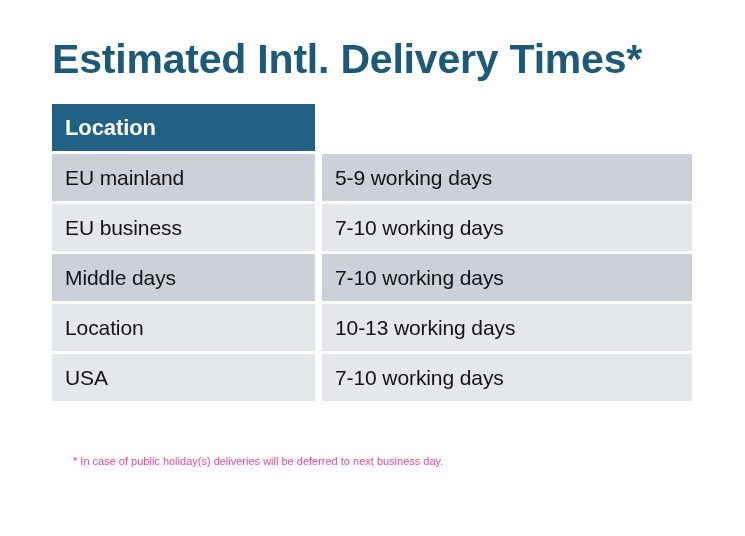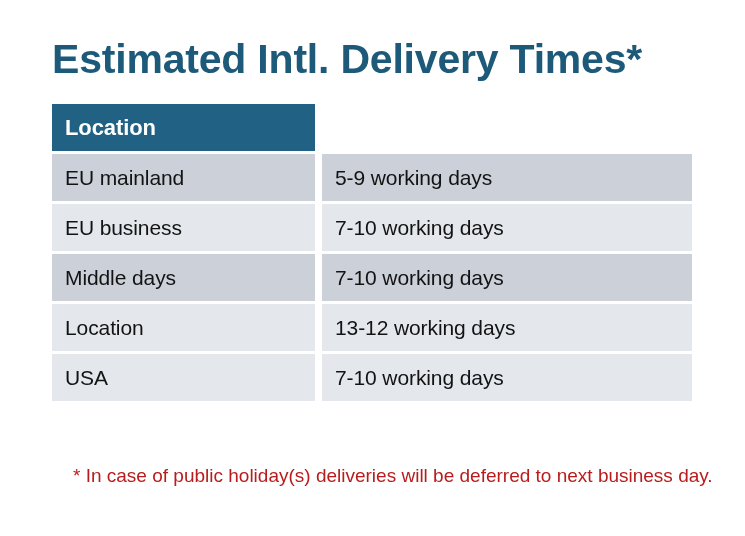--- a/index.html
+++ b/index.html
@@ -89,23 +89,23 @@
   }
   .table-row.odd .cell {
     background: #cbd0d9;
   }
   .table-row.even .cell {
     background: #e4e8ec;
   }
   .footnote {
     position: absolute;
     left: 73px;
-    top: 466px;
-    font-size: 19px;
-    color: #b91c1c;
+    top: 451px;
+    font-size: 11px;
+    color: #ec4899;
     line-height: 20px;
     white-space: nowrap;
   }
 </style>
 </head>
 <body>
 
 <div class="page">
 
   <div class="page-title">Estimated Intl. Delivery Times*</div>
@@ -131,21 +131,21 @@
 
     <div class="table-row odd">
       <div class="cell col-location">Middle days</div>
       <div class="col-gap"></div>
       <div class="cell col-delivery">7-10 working days</div>
     </div>
 
     <div class="table-row even">
       <div class="cell col-location">Location</div>
       <div class="col-gap"></div>
-      <div class="cell col-delivery">13-12 working days</div>
+      <div class="cell col-delivery">10-13 working days</div>
     </div>
 
 
     <div class="table-row even last">
       <div class="cell col-location">USA</div>
       <div class="col-gap"></div>
       <div class="cell col-delivery">7-10 working days</div>
     </div>
 
   </div>

